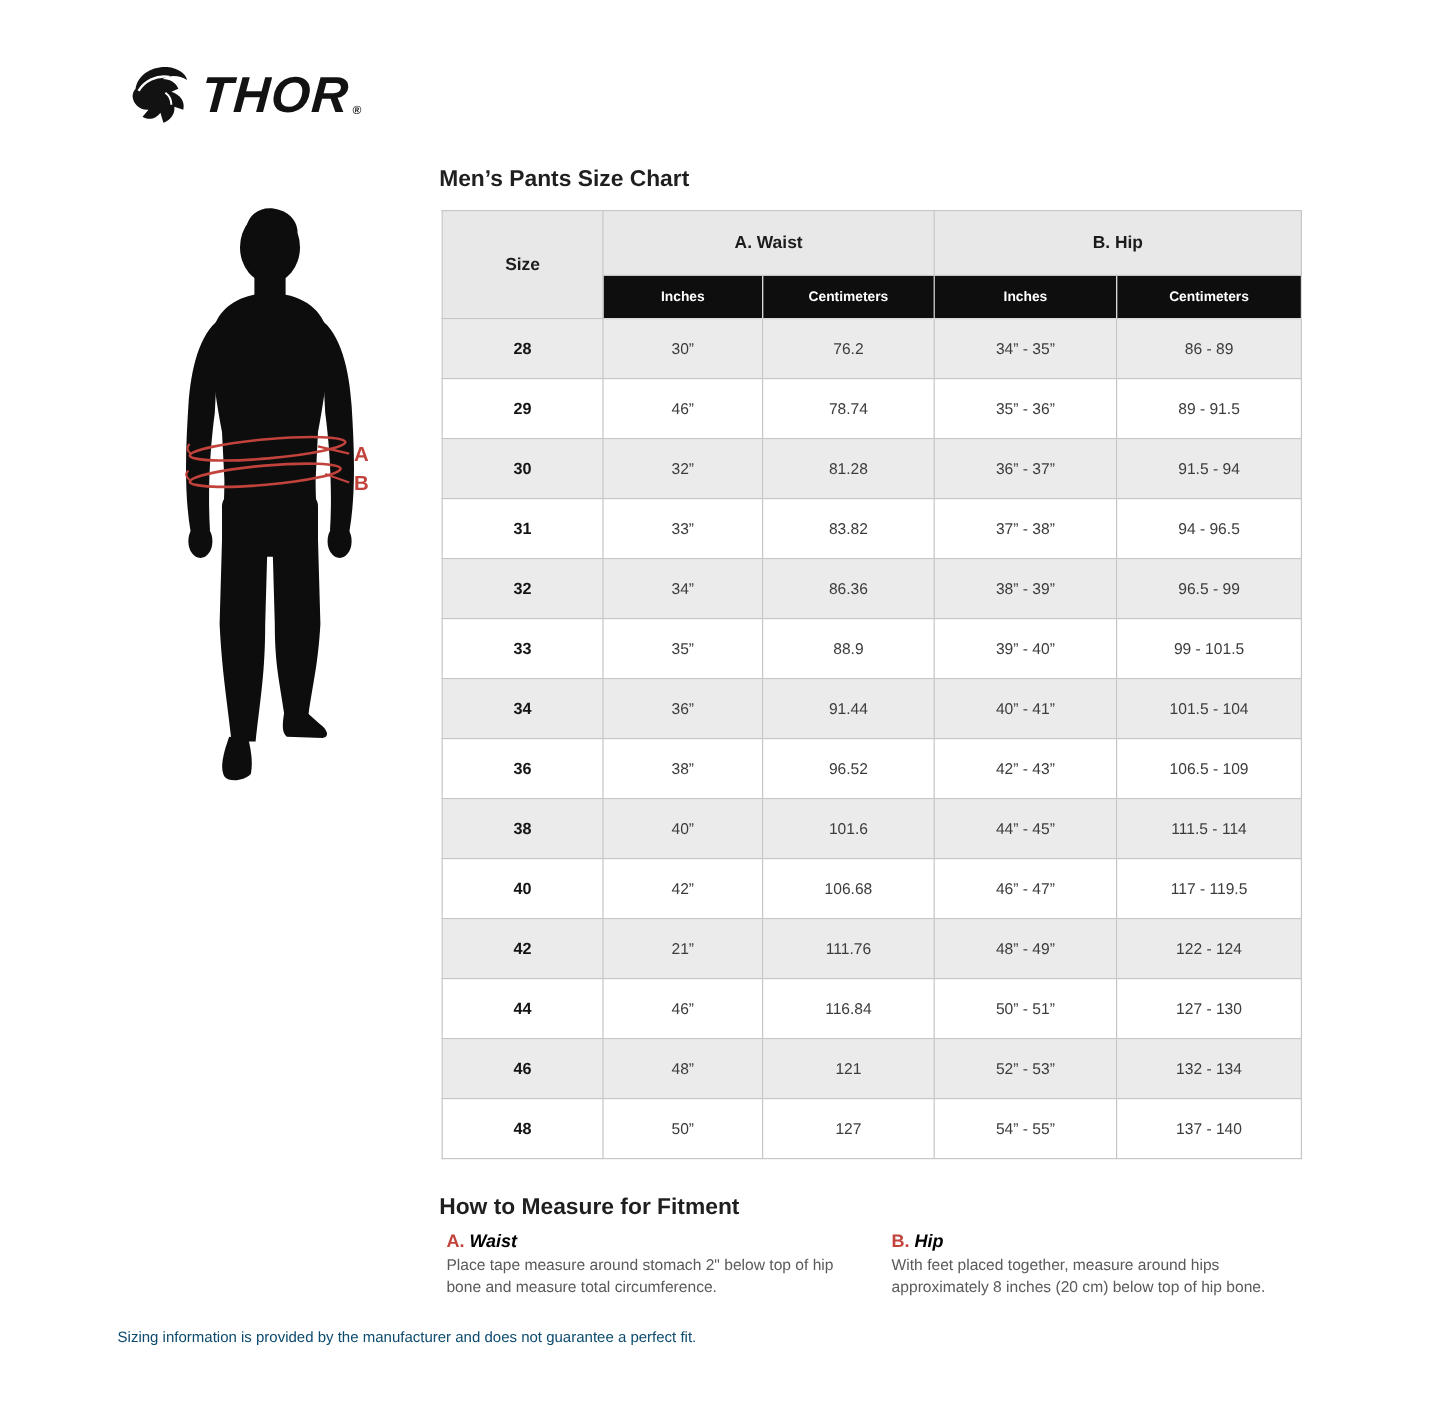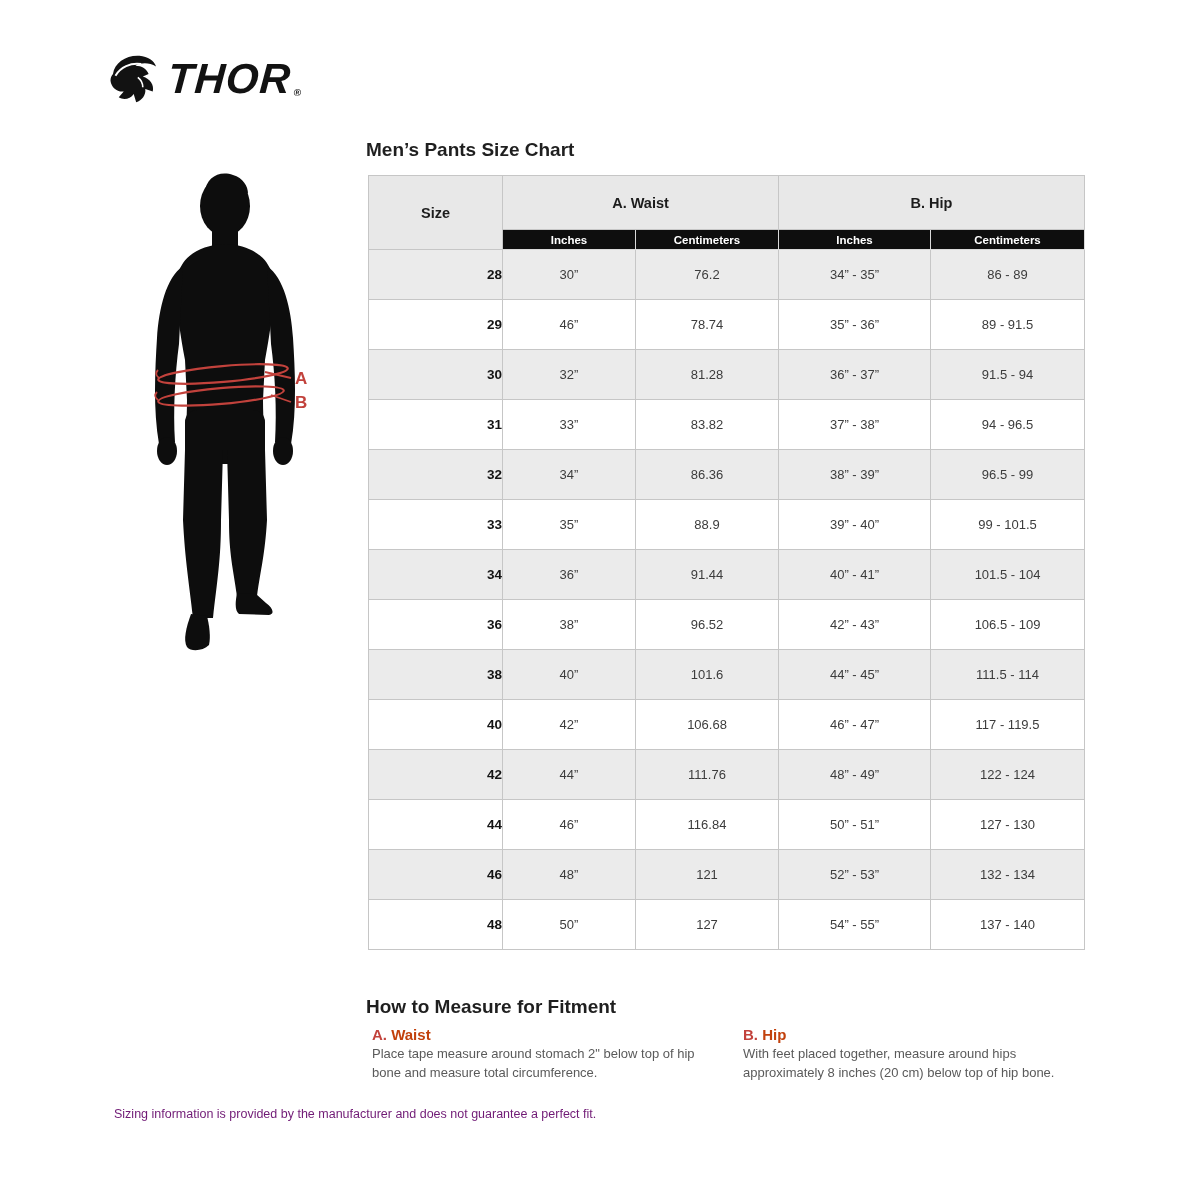--- a/index.html
+++ b/index.html
@@ -21,39 +21,39 @@
   
   .chart-title { position:absolute; left:366px; top:139px; font-size:19px; font-weight:700; color:#1f1f1f;text-align:right; }
 
   
   .size-table-wrap { position:absolute; left:368px; top:175px; width:716px; }
   table.size-table { width:716px; border-collapse:collapse; table-layout:fixed; }
   table.size-table th, table.size-table td { border:1px solid #c6c6c6; text-align:center; vertical-align:middle; }
   th.size-th { background:#e8e8e8; font-size:14.5px; font-weight:700; color:#1c1c1c; }
   th.group-th { height:54px; background:#e8e8e8; font-size:14.5px; font-weight:700; color:#1c1c1c; }
   tr.subhead th { background:#0e0e0e; color:#ffffff; font-size:11.5px; font-weight:700;
-    height:20px; border-color:#d9d9d9; }
+    height:36px; border-color:#d9d9d9; }
   tbody.size-rows td { height:50px; font-size:13px; color:#3c3c3c; background:#ffffff; }
   tbody.size-rows tr:nth-child(odd) td { background:#ebebeb; }
-  tbody.size-rows td.size-col { font-weight:700; color:#141414; font-size:13.5px;text-align:right; }
+  tbody.size-rows td.size-col { font-weight:700; color:#141414; font-size:13.5px; }
 
   
   .howto { position:absolute; left:366px; top:996px; width:720px; }
   .howto-title { font-size:19px; font-weight:700; color:#1f1f1f; margin-bottom:8px; }
   .howto-cols { position:relative; }
   .howto-item { position:absolute; top:0; }
   .howto-item.a { left:6px;   width:348px; }
   .howto-item.b { left:377px; width:336px; }
   .howto-key { font-size:15px; font-weight:700; }
   .howto-key .k { color:#c2423c; }
-  .howto-key .l { color:#c2410c; }
+  .howto-key .l { color:#000000;font-style:italic; }
   .howto-text { margin-top:2px; font-size:13px; line-height:1.45; color:#5a5a5a; }
 
   
-  .footer { position:absolute; left:114px; top:1106px; font-size:12.5px; line-height:1.4; color:#701a75; }
+  .footer { position:absolute; left:98px; top:1106px; font-size:12.5px; line-height:1.4; color:#0c4a6e; }
 </style>
 </head>
 <body>
 
 <div class="page">
 
   <div class="brand">
     <svg class="goat" viewBox="0 0 70 64" aria-hidden="true">
       <path fill="#121212" d="M6,26 C8,12 22,3 38,4 C48,5 56,10 58,17 C50,12 40,12 33,16 C41,16 47,20 49,26 L42,29 C51,32 56,39 54,47 L45,44 C46,51 41,58 34,60 L31,50 C27,56 19,58 13,54 L19,47 C11,48 4,42 3,34 C3,31 4,28 6,26 Z"></path>
       <path fill="none" stroke="#ffffff" stroke-width="2.4" d="M9,28 C15,18 27,12 40,14"></path>
@@ -184,21 +184,21 @@
           </tr>
           <tr>
             <td class="size-col">40</td>
             <td>42”</td>
             <td>106.68</td>
             <td>46” - 47”</td>
             <td>117 - 119.5</td>
           </tr>
           <tr>
             <td class="size-col">42</td>
-            <td>44”</td>
+            <td>21”</td>
             <td>111.76</td>
             <td>48” - 49”</td>
             <td>122 - 124</td>
           </tr>
           <tr>
             <td class="size-col">44</td>
             <td>46”</td>
             <td>116.84</td>
             <td>50” - 51”</td>
             <td>127 - 130</td>

